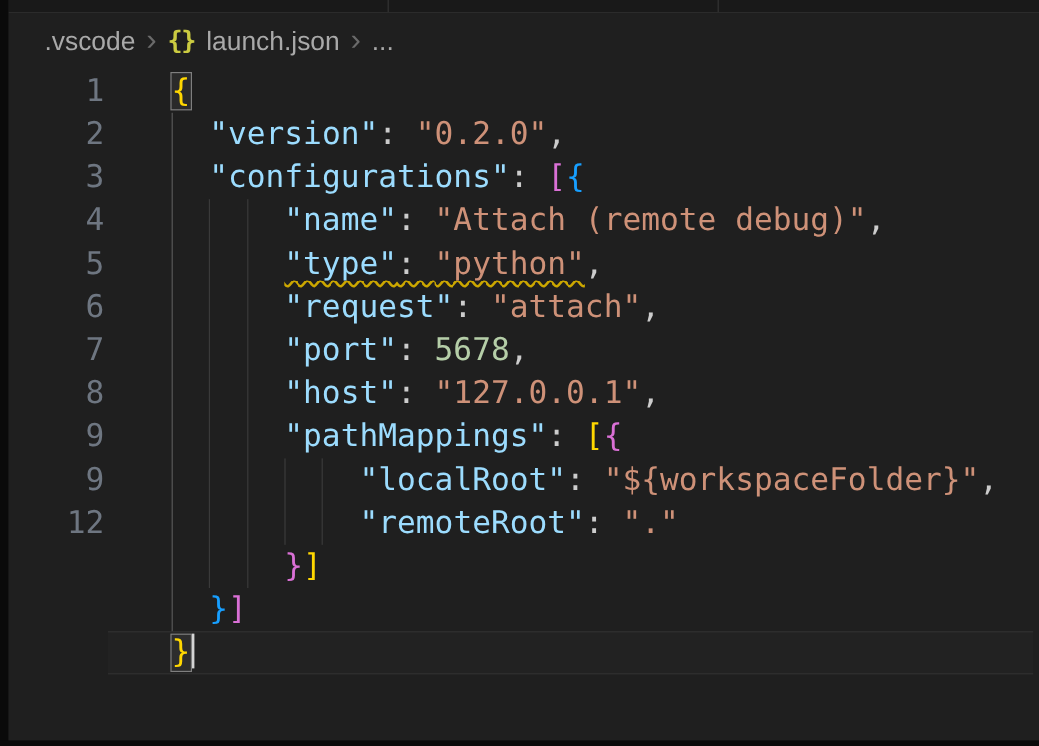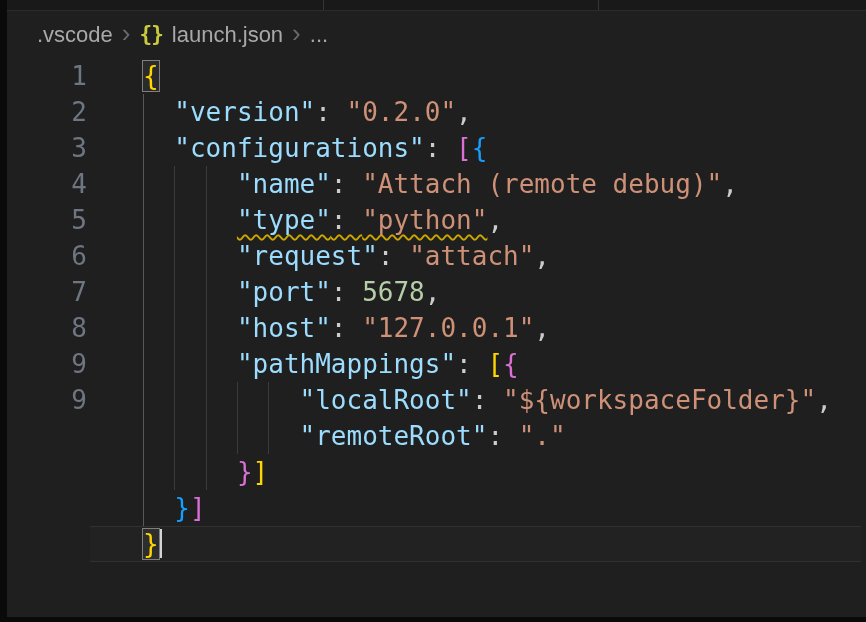--- a/index.html
+++ b/index.html
@@ -73,20 +73,21 @@
       <div class="ln">1</div>
       <div class="ln">2</div>
       <div class="ln">3</div>
       <div class="ln">4</div>
       <div class="ln">5</div>
       <div class="ln">6</div>
       <div class="ln">7</div>
       <div class="ln">8</div>
       <div class="ln">9</div>
       <div class="ln">9</div>
+      <div class="ln">12</div>
     </div>
   <div class="code editor-font">
       <div class="row"><span class="tk-b1 match">{</span></div>
       <div class="row"><span>  </span><span class="tk-key">"version"</span><span class="tk-pun">: </span><span class="tk-str">"0.2.0"</span><span class="tk-pun">,</span></div>
       <div class="row"><span>  </span><span class="tk-key">"configurations"</span><span class="tk-pun">: </span><span class="tk-b2">[</span><span class="tk-b3">{</span></div>
       <div class="row"><span>      </span><span class="tk-key">"name"</span><span class="tk-pun">: </span><span class="tk-str">"Attach (remote debug)"</span><span class="tk-pun">,</span></div>
       <div class="row"><span>      </span><span class="tk-key squiggle">"type"</span><span class="tk-pun squiggle">: </span><span class="tk-str squiggle">"python"</span><span class="tk-pun">,</span></div>
       <div class="row"><span>      </span><span class="tk-key">"request"</span><span class="tk-pun">: </span><span class="tk-str">"attach"</span><span class="tk-pun">,</span></div>
       <div class="row"><span>      </span><span class="tk-key">"port"</span><span class="tk-pun">: </span><span class="tk-num">5678</span><span class="tk-pun">,</span></div>
       <div class="row"><span>      </span><span class="tk-key">"host"</span><span class="tk-pun">: </span><span class="tk-str">"127.0.0.1"</span><span class="tk-pun">,</span></div>

